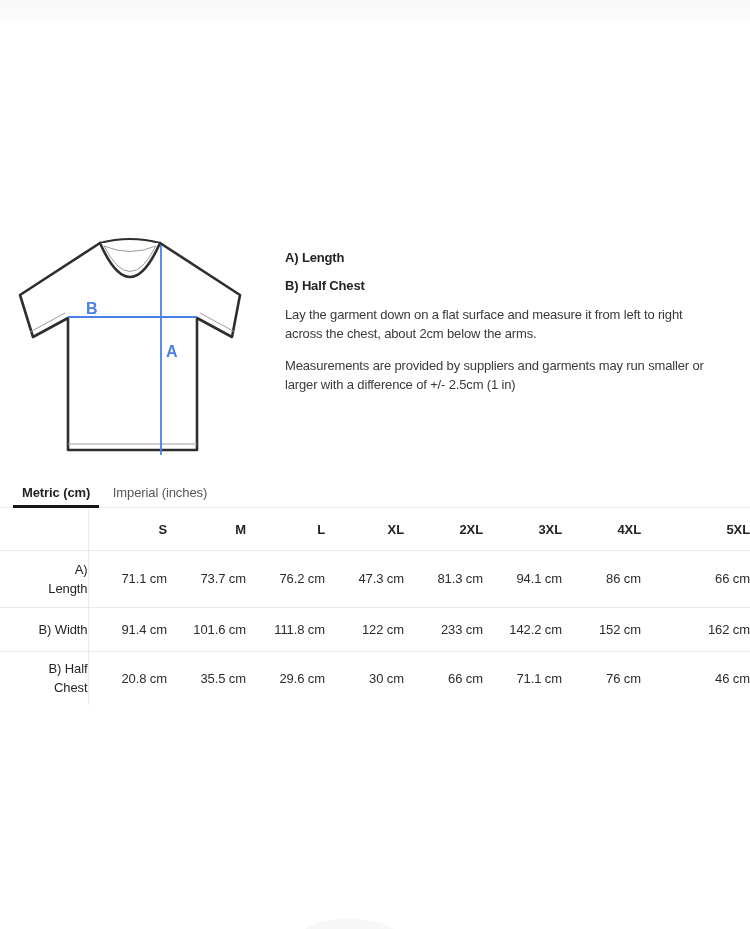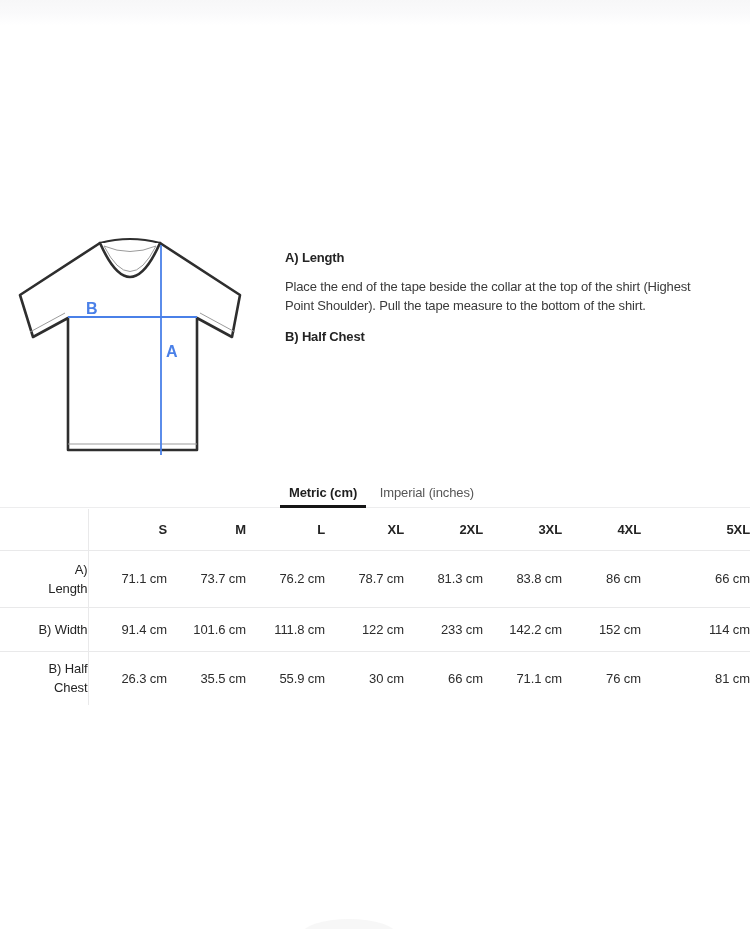--- a/index.html
+++ b/index.html
@@ -29,21 +29,21 @@
   }
   .instructions h4 {
     margin: 0 0 13px 0; font-size: 13px; font-weight: bold; color: #242424;
   }
   .instructions p { margin: 0 0 14px 0; line-height: 18.5px; }
 
   
   .tabbar {
     position: absolute; top: 478px; left: 0; width: 750px; height: 30px;
     border-bottom: 1px solid #ededee;
-    font-size: 13px; letter-spacing: -0.1px; text-align: center;
+    font-size: 13px; letter-spacing: -0.1px;
   }
   .tab {
     display: inline-block; position: relative; height: 100%;
     padding: 7px 9px 0 9px; cursor: pointer; color: #565656;
   }
   .tab-metric { margin-left: 13px; font-weight: bold; color: #1f1f1f; }
   .tab-metric::after {
     content: ""; position: absolute; left: 0; right: 0; bottom: -1px;
     height: 3px; background: #161616;
   }
@@ -102,22 +102,23 @@
 
       <line x1="151" y1="10" x2="151" y2="220" stroke="#4a80e8" stroke-width="1.8"></line>
       <line x1="58" y1="82" x2="187" y2="82" stroke="#4a80e8" stroke-width="1.8"></line>
       <text x="76" y="79" font-family="Liberation Sans, sans-serif" font-size="16" font-weight="bold" fill="#4a80e8">B</text>
       <text x="156" y="122" font-family="Liberation Sans, sans-serif" font-size="16" font-weight="bold" fill="#4a80e8">A</text>
     </svg>
   </div>
 
   <div class="instructions">
     <h4>A) Length</h4>
-    <p>Place the end of the tape beside the collar at the top of the shirt (Highest Point Shoulder). Pull the tape measure to the bottom of the shirt.</p>
     <h4>B) Half Chest</h4>
+    <p>Lay the garment down on a flat surface and measure it from left to right across the chest, about 2cm below the arms.</p>
+    <p>Measurements are provided by suppliers and garments may run smaller or larger with a difference of +/- 2.5cm (1 in)</p>
   </div>
 
   <div class="tabbar">
     <div class="tab tab-metric">Metric (cm)</div>
     <div class="tab tab-imperial">Imperial (inches)</div>
   </div>
 
   <div class="size-table-wrap">
     <table class="size-table">
       <colgroup>
@@ -144,48 +145,48 @@
           <th class="cell-pad-last">5XL</th>
         </tr>
       </thead>
       <tbody>
         <tr class="row-h1 bordered">
           <td class="row-label">A)
 Length</td>
           <td>71.1 cm</td>
           <td>73.7 cm</td>
           <td>76.2 cm</td>
-          <td>78.7 cm</td>
+          <td>47.3 cm</td>
           <td>81.3 cm</td>
-          <td>83.8 cm</td>
+          <td>94.1 cm</td>
           <td>86 cm</td>
           <td class="cell-pad-last">66 cm</td>
         </tr>
         <tr class="row-h2 bordered">
           <td class="row-label">B) Width</td>
           <td>91.4 cm</td>
           <td>101.6 cm</td>
           <td>111.8 cm</td>
           <td>122 cm</td>
           <td>233 cm</td>
           <td>142.2 cm</td>
           <td>152 cm</td>
-          <td class="cell-pad-last">114 cm</td>
+          <td class="cell-pad-last">162 cm</td>
         </tr>
         <tr class="row-h3">
           <td class="row-label">B) Half
 Chest</td>
-          <td>26.3 cm</td>
+          <td>20.8 cm</td>
           <td>35.5 cm</td>
-          <td>55.9 cm</td>
+          <td>29.6 cm</td>
           <td>30 cm</td>
           <td>66 cm</td>
           <td>71.1 cm</td>
           <td>76 cm</td>
-          <td class="cell-pad-last">81 cm</td>
+          <td class="cell-pad-last">46 cm</td>
         </tr>
       </tbody>
     </table>
   </div>
 
   <div class="bottom-peek"></div>
 
 </div>
 
 </body></html>

